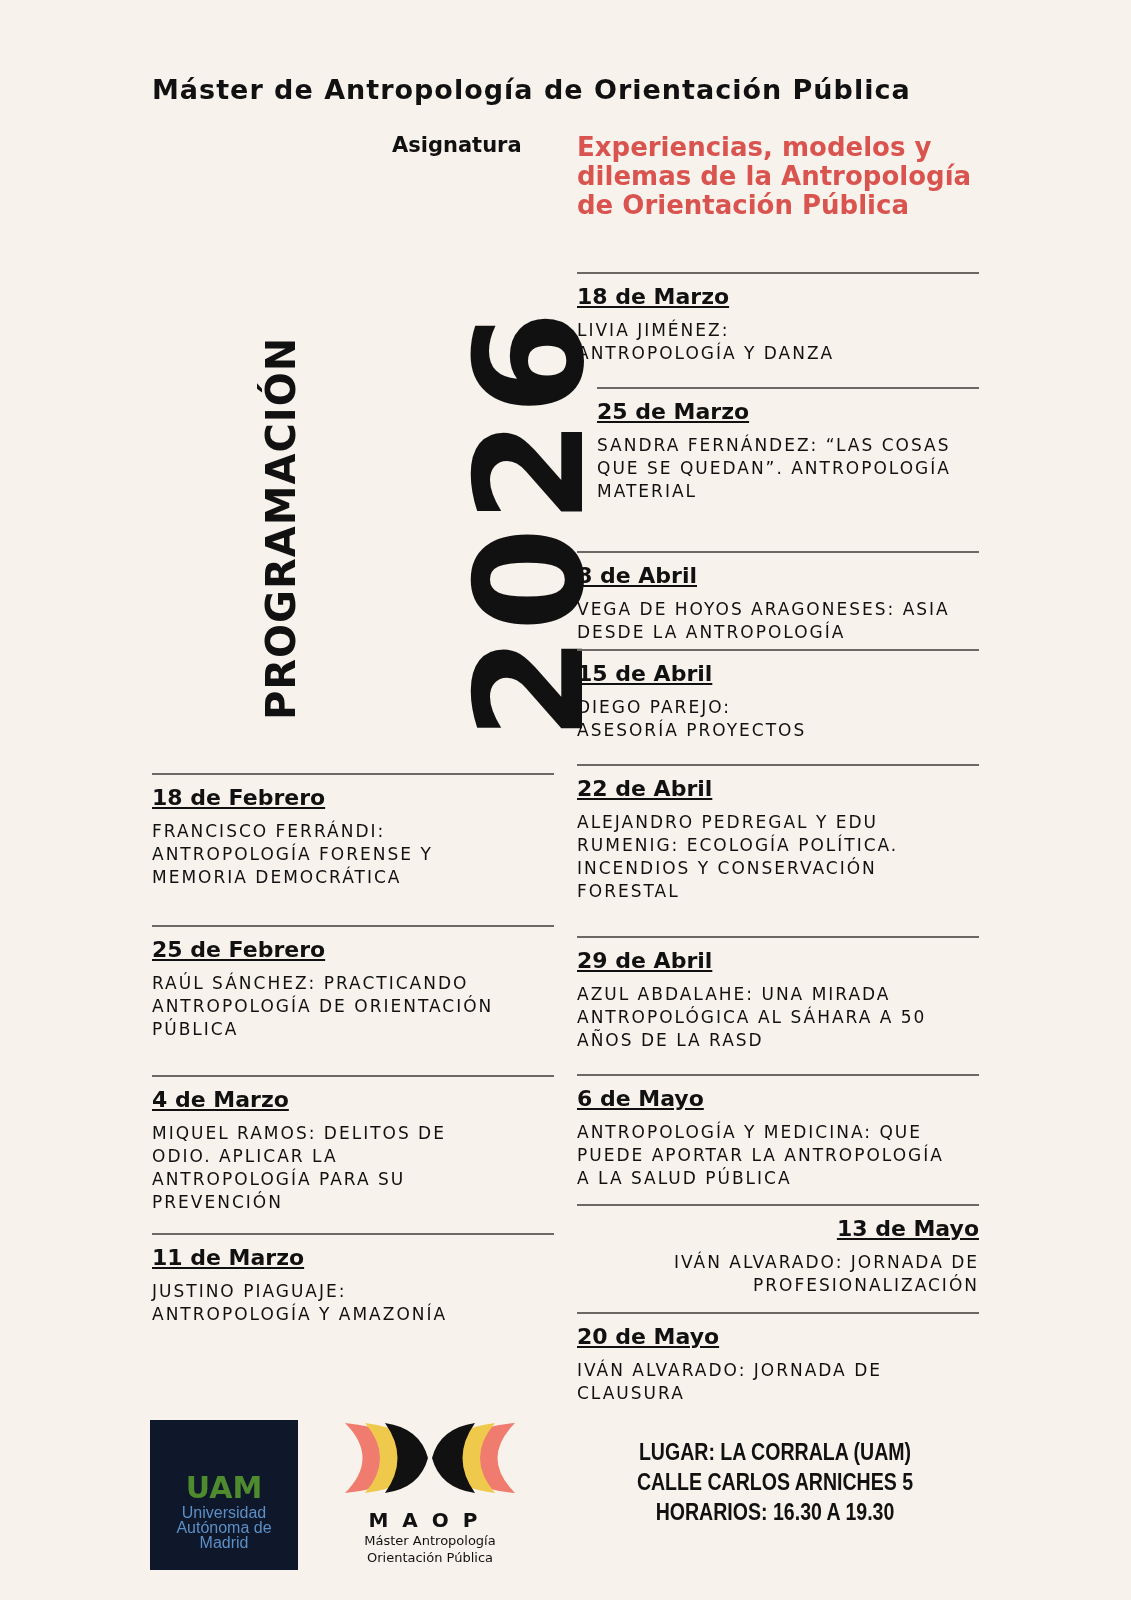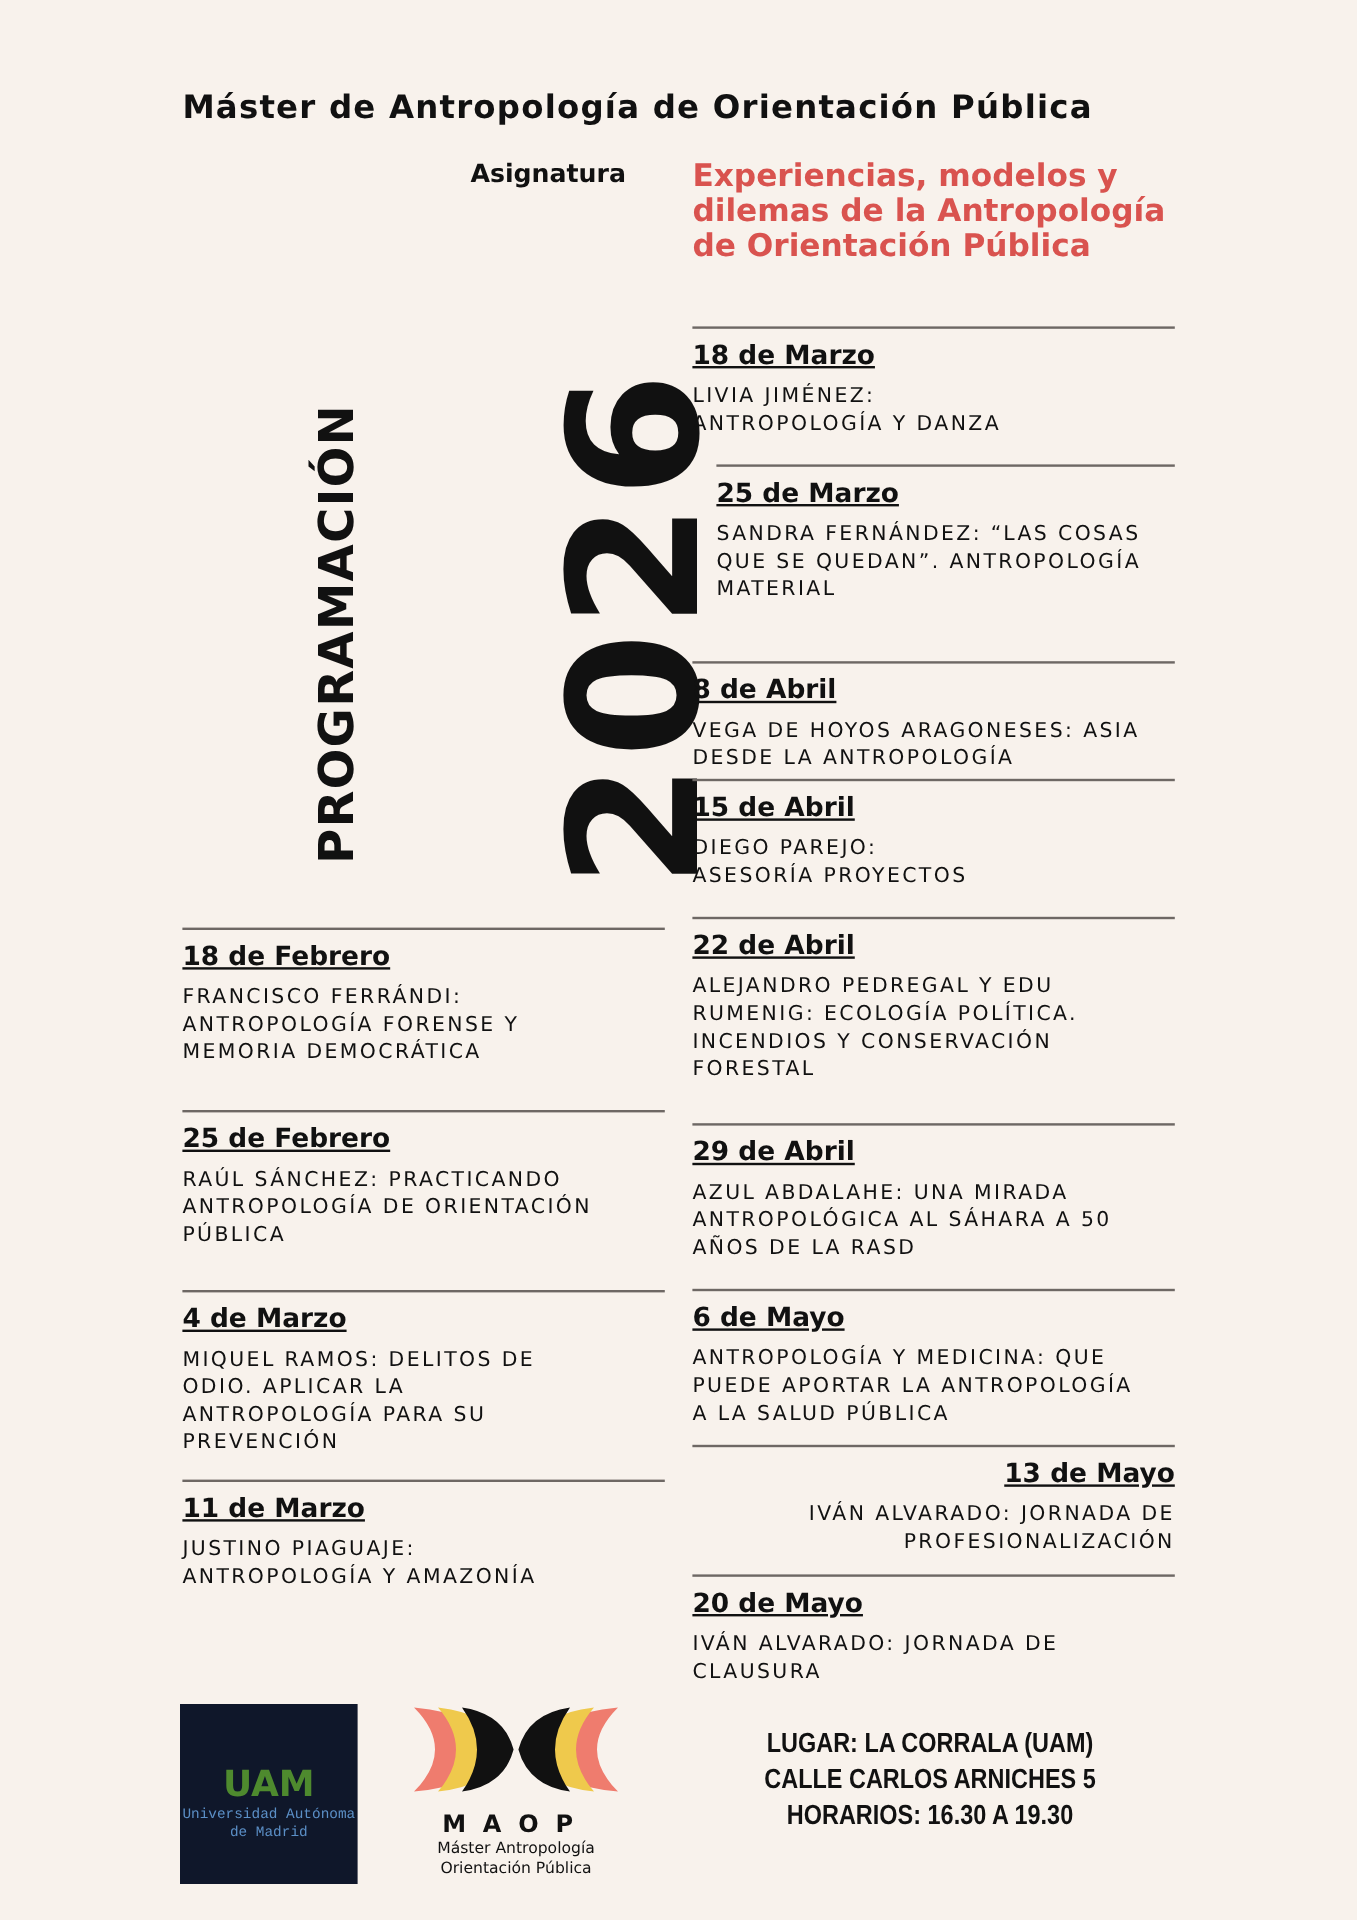--- a/index.html
+++ b/index.html
@@ -9,21 +9,21 @@
   .subject{position:absolute;left:577px;top:133px;width:420px;color:#d9534f;font-weight:bold;font-size:26px;line-height:29px;}
   .prog{position:absolute;left:258px;top:720px;transform-origin:0 0;transform:rotate(-90deg);font-weight:bold;font-size:40px;letter-spacing:1px;white-space:nowrap;}
   .year{position:absolute;left:455px;top:740px;transform-origin:0 0;transform:rotate(-90deg);font-weight:bold;font-size:150px;letter-spacing:4px;white-space:nowrap;line-height:1;}
   .col{position:absolute;}
   .item{border-top:2px solid #6e6864;padding-top:10px;box-sizing:border-box;}
   .date{font-weight:bold;font-size:22px;margin-bottom:10px;text-decoration:underline;}
   .desc{font-size:17px;letter-spacing:2px;line-height:23px;white-space:pre-line;}
   .footer{position:absolute;left:575px;top:1437px;width:400px;text-align:center;font-family:"Liberation Sans",sans-serif;font-weight:bold;font-size:23px;line-height:30px;transform:scaleX(0.85);transform-origin:center top;}
   .uam{position:absolute;left:150px;top:1420px;width:148px;height:150px;background:#0f172a;text-align:center;}
   .uam .mark{font-family:"DejaVu Sans",sans-serif;font-weight:bold;color:#4e8a2e;font-size:30px;margin-top:50px;}
-  .uam .name{font-family:Liberation Mono, monospace;color:#5b8fc6;font-size:12px;line-height:15px;}
+  .uam .name{font-family:Liberation Sans, sans-serif;color:#5b8fc6;font-size:16px;line-height:15px;}
   .maop{position:absolute;left:340px;top:1418px;width:180px;text-align:center;}
   .maop .letters{font-weight:bold;font-size:20px;letter-spacing:14px;margin-top:6px;}
   .maop .sub{font-size:13px;line-height:17px;}
 </style>
 </head>
 <body>
 
 <div class="title">Máster de Antropología de Orientación Pública</div>
 <div class="asig">Asignatura</div>
 <div class="subject">Experiencias, modelos y dilemas de la Antropología de Orientación Pública</div>

